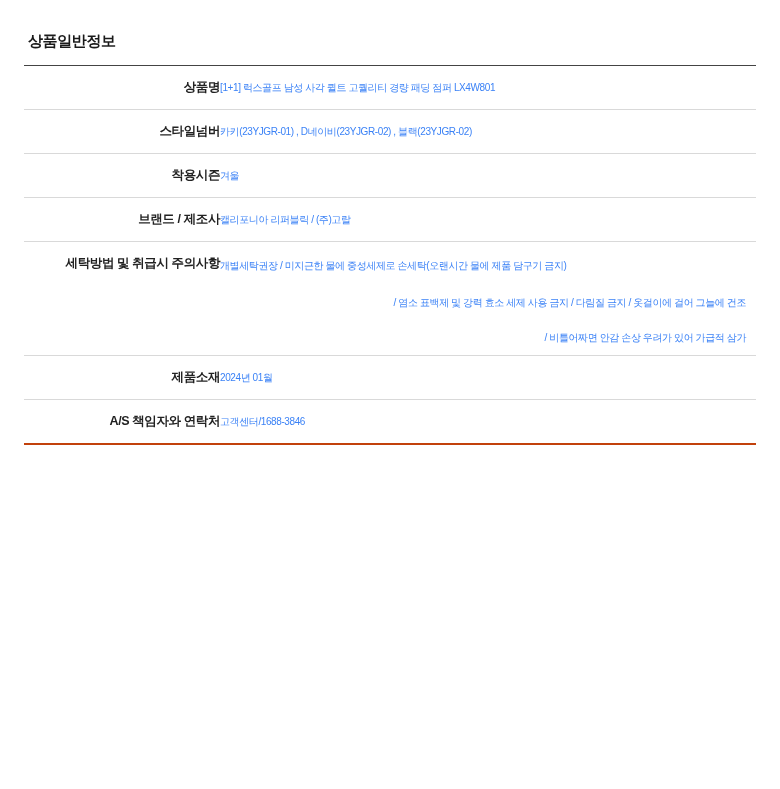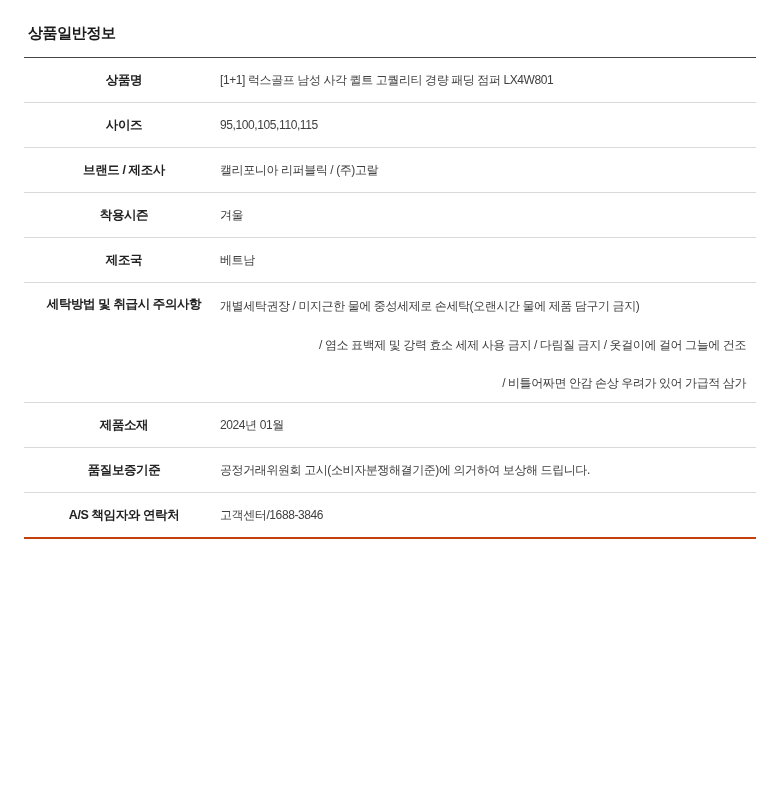--- a/index.html
+++ b/index.html
@@ -17,54 +17,54 @@
   .page {
     width: 780px;
     box-sizing: border-box;
     padding: 0 24px;
   }
   .section-title {
     font-size: 15px;
     font-weight: bold;
     color: #1a1a1a;
     letter-spacing: -0.4px;
-    padding-top: 24px;
+    padding-top: 32px;
     padding-bottom: 14px;
     padding-left: 4px;
   }
   table.info-table {
     width: 732px;
     border-collapse: collapse;
     table-layout: fixed;
   }
   table.info-table tr {
     border-top: 1px solid #d9d9d9;
   }
   table.info-table tr.first-row {
     border-top: 1px solid #444444;
   }
   table.info-table tr.last-row {
     border-bottom: 2px solid #c2410c;
   }
   table.info-table th {
     width: 196px;
-    text-align: center;
+    text-align: right;
     vertical-align: middle;
     font-size: 12.5px;
     font-weight: bold;
     color: #222222;
     letter-spacing: -0.4px;
     padding: 13px 0 13px 4px;
     box-sizing: border-box;
   }
   table.info-table td {
     vertical-align: middle;
-    font-size: 12px;
+    font-size: 10px;
     font-weight: normal;
-    color: #404040;
+    color: #3b82f6;
     letter-spacing: -0.4px;
     padding: 13px 10px 13px 0;
     box-sizing: border-box;
     line-height: 1.5;
   }
   tr.cont-row th {
     padding-top: 0;
     padding-bottom: 0;
   }
   tr.cont-row {
@@ -87,55 +87,47 @@
 
   <div class="section-title">상품일반정보</div>
 
   <table class="info-table">
     <tbody>
       <tr class="first-row">
         <th>상품명</th>
         <td>[1+1] 럭스골프 남성 사각 퀼트 고퀄리티 경량 패딩 점퍼 LX4W801</td>
       </tr>
       <tr>
-        <th>사이즈</th>
-        <td>95,100,105,110,115</td>
-      </tr>
-      <tr>
-        <th>브랜드 / 제조사</th>
-        <td>캘리포니아 리퍼블릭 / (주)고랄</td>
+        <th>스타일넘버</th>
+        <td>카키(23YJGR-01) , D네이비(23YJGR-02) , 블랙(23YJGR-02)</td>
       </tr>
       <tr>
         <th>착용시즌</th>
         <td>겨울</td>
       </tr>
       <tr>
-        <th>제조국</th>
-        <td>베트남</td>
+        <th>브랜드 / 제조사</th>
+        <td>캘리포니아 리퍼블릭 / (주)고랄</td>
       </tr>
       <tr class="wash-first">
         <th>세탁방법 및 취급시 주의사항</th>
         <td>개별세탁권장 / 미지근한 물에 중성세제로 손세탁(오랜시간 물에 제품 담구기 금지)</td>
       </tr>
       <tr class="cont-row">
         <th></th>
         <td>/ 염소 표백제 및 강력 효소 세제 사용 금지 / 다림질 금지 / 옷걸이에 걸어 그늘에 건조</td>
       </tr>
       <tr class="cont-row">
         <th></th>
         <td>/ 비틀어짜면 안감 손상 우려가 있어 가급적 삼가</td>
       </tr>
       <tr>
         <th>제품소재</th>
         <td>2024년 01월</td>
       </tr>
-      <tr>
-        <th>품질보증기준</th>
-        <td>공정거래위원회 고시(소비자분쟁해결기준)에 의거하여  보상해 드립니다.</td>
-      </tr>
       <tr class="last-row">
         <th>A/S 책임자와 연락처</th>
         <td>고객센터/1688-3846</td>
       </tr>
     </tbody>
   </table>
 
 </div>
 
 </body></html>

